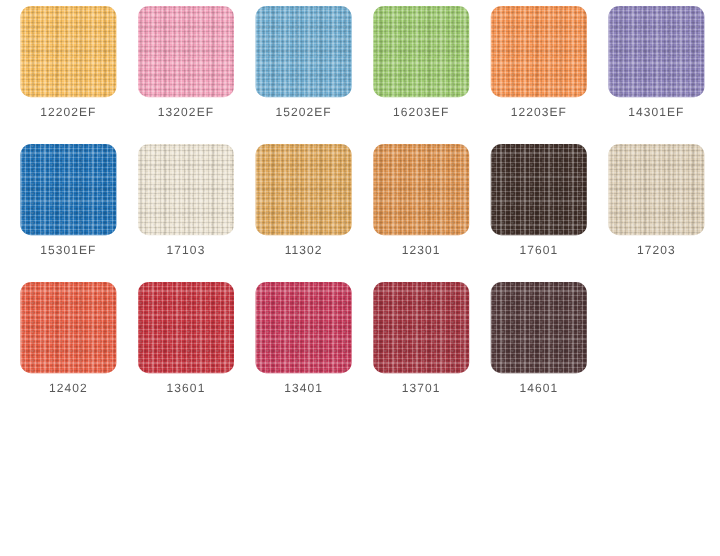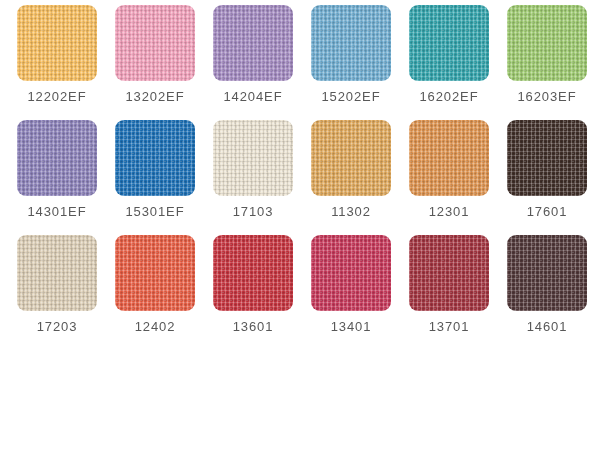--- a/index.html
+++ b/index.html
@@ -82,21 +82,21 @@
       radial-gradient(circle at 25% 18%, rgba(255,255,255,0.17) 0.8px, transparent 1.1px),
       radial-gradient(circle at 72% 40%, rgba(0,0,0,0.07) 0.8px, transparent 1.1px),
       radial-gradient(circle at 45% 72%, rgba(255,255,255,0.13) 0.8px, transparent 1.1px),
       radial-gradient(circle at 88% 86%, rgba(0,0,0,0.06) 0.8px, transparent 1.1px);
     background-size: 8px 8px, 8px 8px, 8px 8px, 8px 8px;
     pointer-events: none;
   }
 
   .swatch-label {
     margin-top: 9px;
-    font-size: 13px;
+    font-size: 10px;
     letter-spacing: 0.9px;
     color: #585858;
     font-family: "Liberation Sans", sans-serif;
     text-align: right;
     white-space: nowrap;
     line-height: 1;
   }
 </style>
 </head>
 <body>
@@ -104,34 +104,30 @@
 <div id="swatch-grid">
     <div class="swatch-cell">
       <div class="swatch-chip" style="background-color: rgb(249, 192, 97);"></div>
       <div class="swatch-label">12202EF</div>
     </div>
     <div class="swatch-cell">
       <div class="swatch-chip" style="background-color: rgb(244, 163, 189);"></div>
       <div class="swatch-label">13202EF</div>
     </div>
     <div class="swatch-cell">
-      <div class="swatch-chip" style="background-color: rgb(164, 139, 194);"></div>
-      <div class="swatch-label">14204EF</div>
-    </div>
-    <div class="swatch-cell">
       <div class="swatch-chip" style="background-color: rgb(112, 174, 210);"></div>
       <div class="swatch-label">15202EF</div>
     </div>
     <div class="swatch-cell">
-      <div class="swatch-chip" style="background-color: rgb(51, 165, 173);"></div>
-      <div class="swatch-label">16202EF</div>
+      <div class="swatch-chip" style="background-color: rgb(158, 203, 112);"></div>
+      <div class="swatch-label">16203EF</div>
     </div>
     <div class="swatch-cell">
-      <div class="swatch-chip" style="background-color: rgb(158, 203, 112);"></div>
-      <div class="swatch-label">16203EF</div>
+      <div class="swatch-chip" style="background-color: rgb(247, 147, 81);"></div>
+      <div class="swatch-label">12203EF</div>
     </div>
     <div class="swatch-cell">
       <div class="swatch-chip" style="background-color: rgb(141, 131, 187);"></div>
       <div class="swatch-label">14301EF</div>
     </div>
     <div class="swatch-cell">
       <div class="swatch-chip" style="background-color: rgb(30, 114, 184);"></div>
       <div class="swatch-label">15301EF</div>
     </div>
     <div class="swatch-cell">

